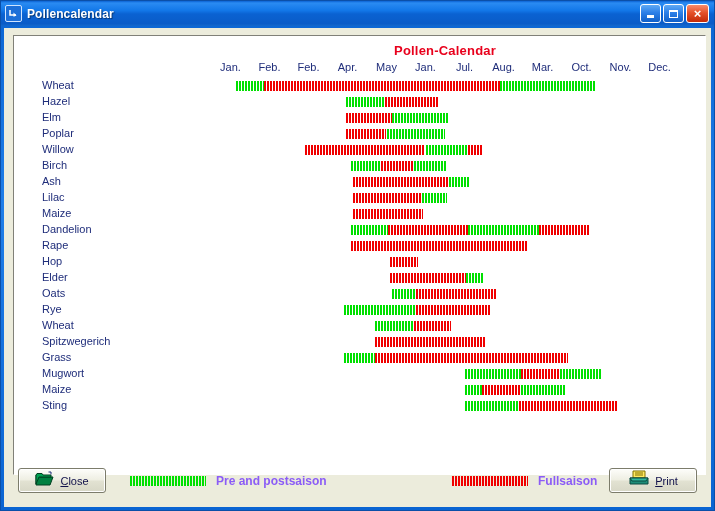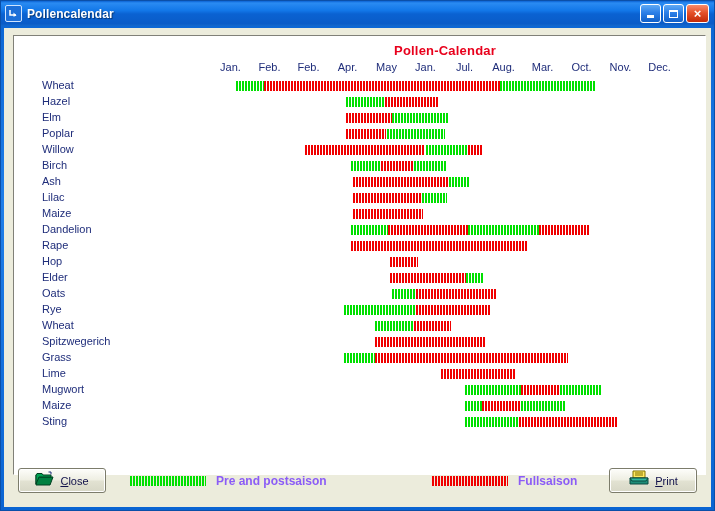--- a/index.html
+++ b/index.html
@@ -173,21 +173,21 @@
   .xp-button .btn-label u { text-decoration: underline; }
   .btn-close-wrap { position: absolute; left: 14px; bottom: 14px; }
   .btn-print-wrap { position: absolute; right: 14px; bottom: 14px; }
 
   .legend-item {
     position: absolute;
     display: flex; align-items: center; gap: 10px;
     bottom: 19px;
   }
   .legend-pre { left: 126px; }
-  .legend-full { left: 428px; }
+  .legend-full { left: 448px; }
   .legend-swatch { width: 76px; height: 10px; }
   .legend-swatch.pre {
     background-image: repeating-linear-gradient(to right,
         #00E000 0px, #00E000 2px, rgba(0,0,0,0) 2px, rgba(0,0,0,0) 3px);
   }
   .legend-swatch.full {
     background-image: repeating-linear-gradient(to right,
         #F00000 0px, #F00000 2px, rgba(0,0,0,0) 2px, rgba(0,0,0,0) 3px);
   }
   .legend-text {
@@ -368,26 +368,20 @@
             </div>
           </div>
           <div class="row">
             <div class="row-label">Grass</div>
             <div class="track">
               <div class="seg pre" style="left: 132.6px; width: 31.2px;"></div>
               <div class="seg full" style="left: 163.8px; width: 193.1px;"></div>
             </div>
           </div>
           <div class="row">
-            <div class="row-label">Lime</div>
-            <div class="track">
-              <div class="seg full" style="left: 230.1px; width: 74.1px;"></div>
-            </div>
-          </div>
-          <div class="row">
             <div class="row-label">Mugwort</div>
             <div class="track">
               <div class="seg pre" style="left: 253.5px; width: 56.6px;"></div>
               <div class="seg full" style="left: 310.1px; width: 39px;"></div>
               <div class="seg pre" style="left: 349px; width: 41px;"></div>
             </div>
           </div>
           <div class="row">
             <div class="row-label">Maize</div>
             <div class="track">

